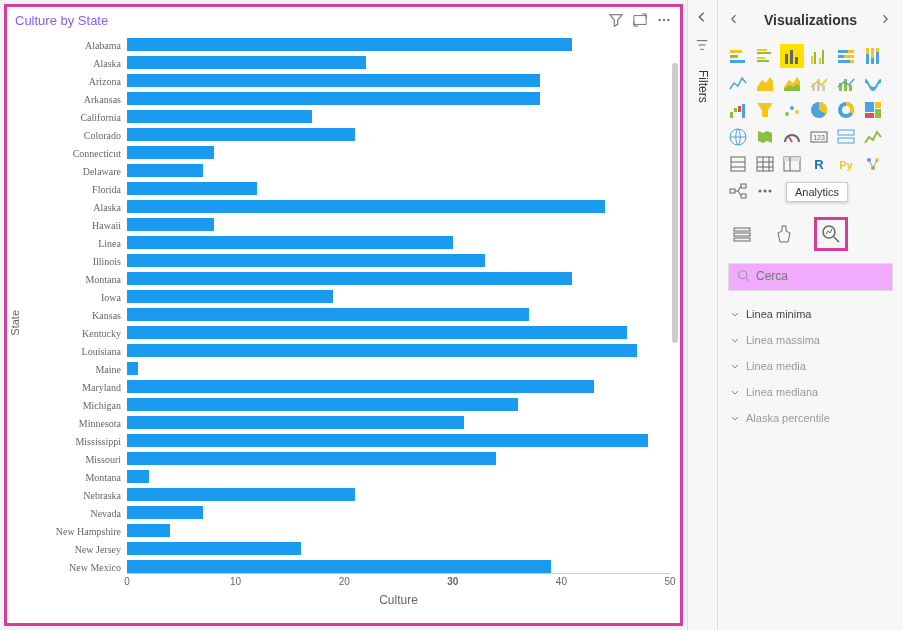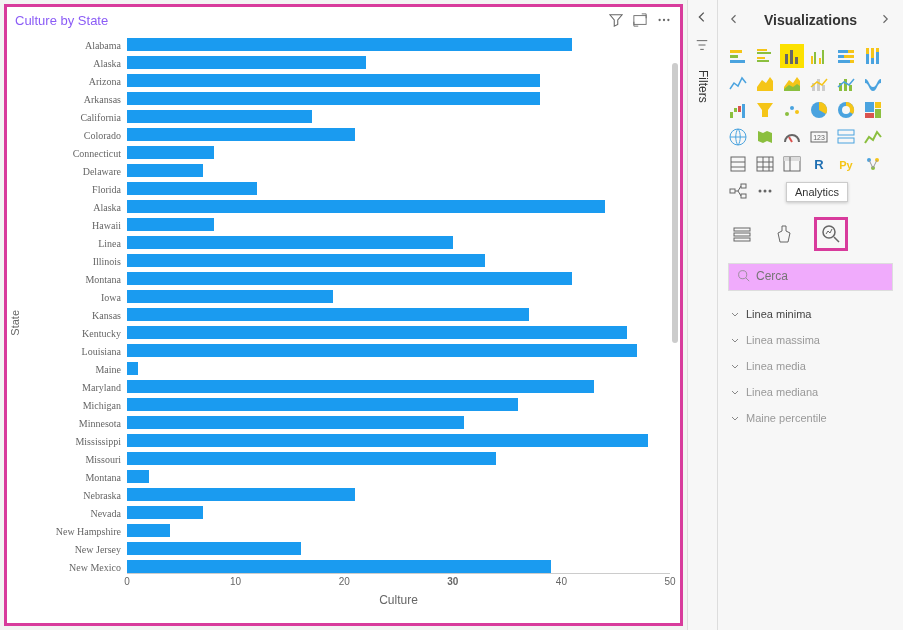--- a/index.html
+++ b/index.html
@@ -763,16 +763,16 @@
       <div class="accordion-item">
         <span class="acc-chev"><svg width="10" height="10" viewBox="0 0 10 10">
             <path d="M2 3l3 3 3-3" fill="none" stroke="currentColor"></path>
           </svg></span>
         <span class="acc-label">Linea mediana</span>
       </div>
       <div class="accordion-item">
         <span class="acc-chev"><svg width="10" height="10" viewBox="0 0 10 10">
             <path d="M2 3l3 3 3-3" fill="none" stroke="currentColor"></path>
           </svg></span>
-        <span class="acc-label">Maine percentile</span>
+        <span class="acc-label">Alaska percentile</span>
       </div>
     </div>
 </div>
 
 </body></html>

